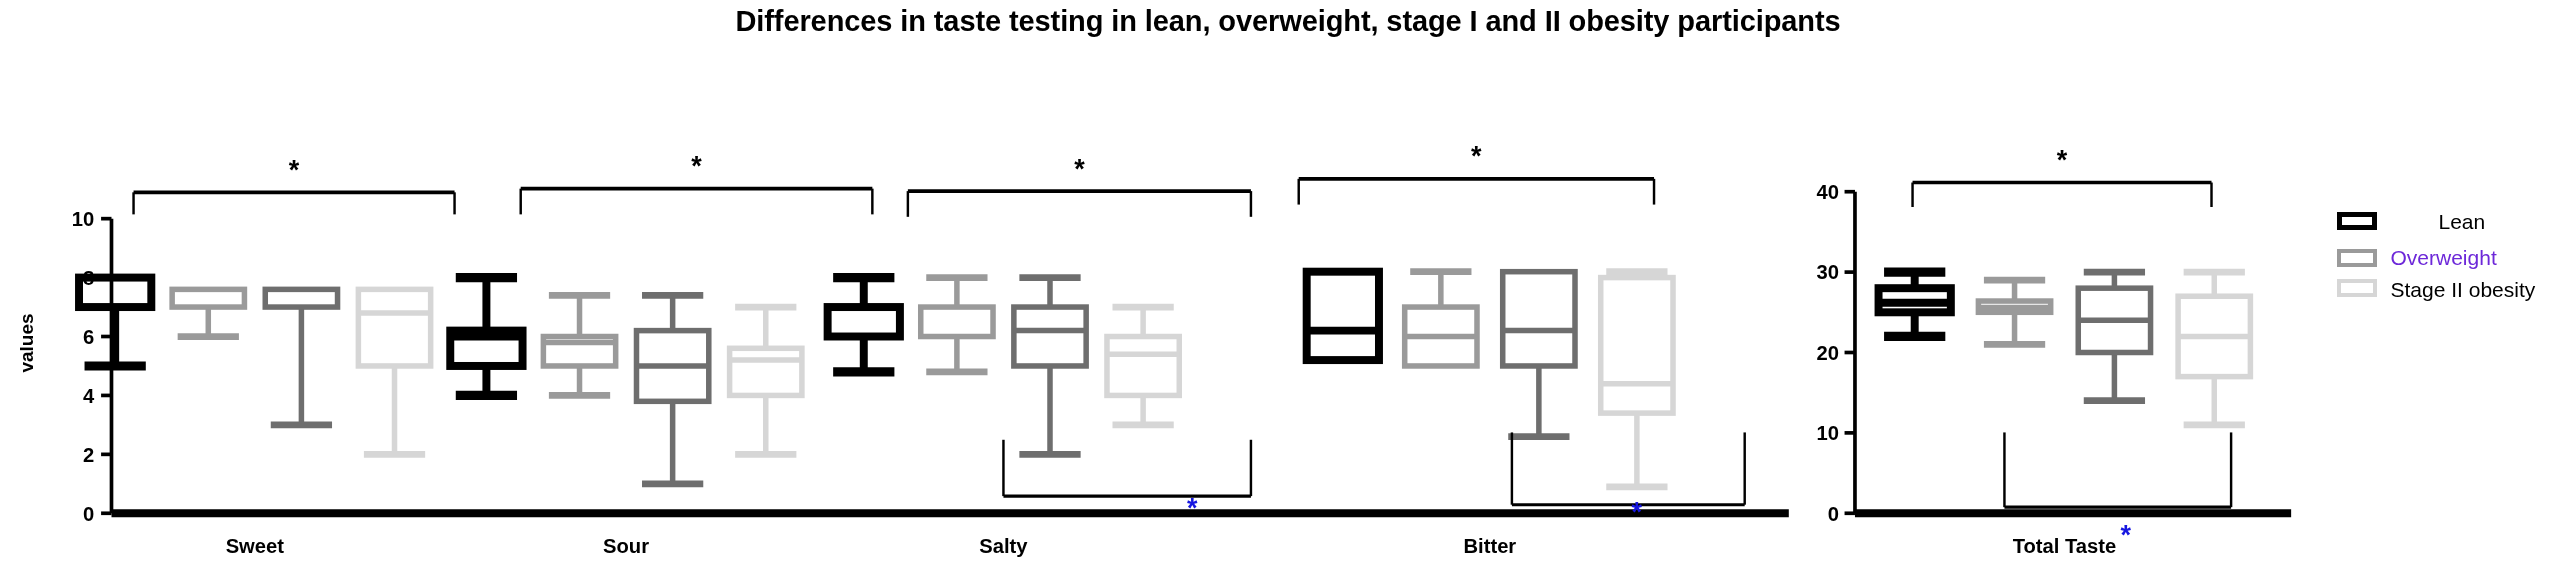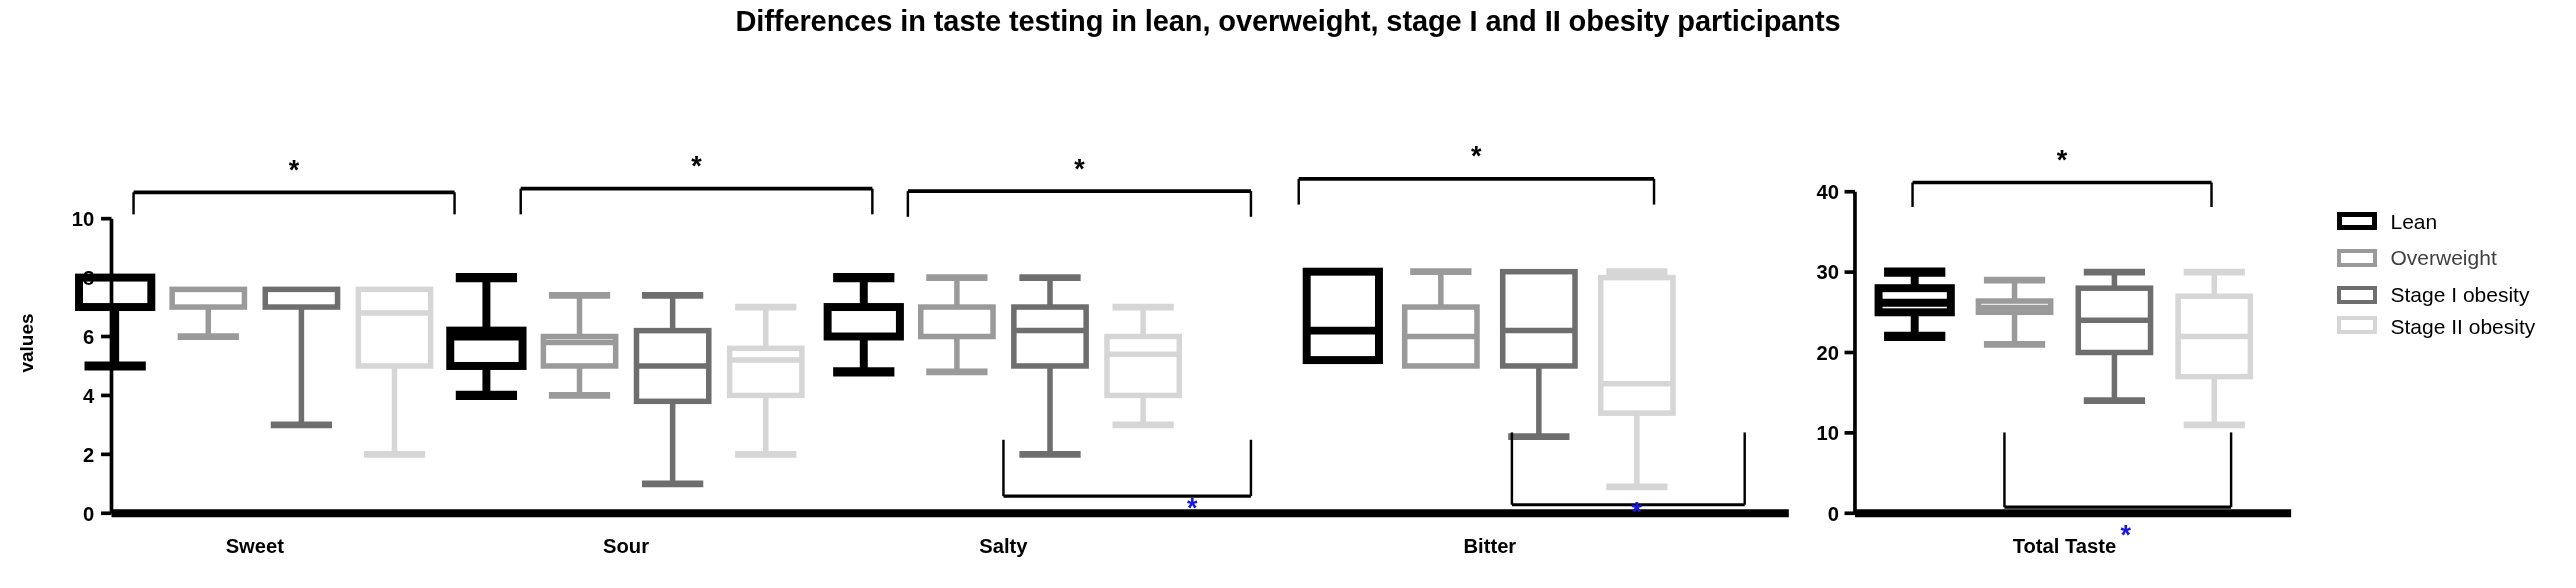--- a/index.html
+++ b/index.html
@@ -222,31 +222,27 @@
       <line x1="2468" y1="824" x2="2468" y2="706" stroke="#000" stroke-width="4"></line>
       <line x1="2848" y1="824" x2="2848" y2="706" stroke="#000" stroke-width="4"></line>
       <text x="2672" y="850" class="star-blue" text-anchor="middle">*</text>
       <line x1="3272" y1="828" x2="3642" y2="828" stroke="#000" stroke-width="5"></line>
       <line x1="3272" y1="828" x2="3272" y2="706" stroke="#000" stroke-width="4"></line>
       <line x1="3642" y1="828" x2="3642" y2="706" stroke="#000" stroke-width="4"></line>
       <text x="3470" y="888" class="star-blue" text-anchor="middle">*</text>
     </svg>
 
   <div id="legend-box" style="position:absolute;left:2337px;top:205px;">
-      <div style="display: flex; align-items: center; height: 32px; margin-bottom: 4.9px;">
+      <div style="display: flex; align-items: center; height: 32px; margin-bottom: 4.9px; gap: 48px;">
         <span style="display: inline-block; width: 40px; height: 18.4px; border: 5.5px solid rgb(0, 0, 0); background: rgb(255, 255, 255); box-sizing: border-box; margin-right: 13.5px;"></span>
         <span class="leg-lbl" style="font-size: 21px; color: rgb(0, 0, 0); white-space: nowrap; line-height: 1;">Lean</span>
       </div>
       <div style="display: flex; align-items: center; height: 32px; margin-bottom: 4.9px;">
         <span style="display: inline-block; width: 40px; height: 18.4px; border: 4.3px solid rgb(154, 154, 154); background: rgb(255, 255, 255); box-sizing: border-box; margin-right: 13.5px;"></span>
-        <span class="leg-lbl" style="font-size: 21px; color: #404040; white-space: nowrap; line-height: 1;">Overweight</span>
-      </div>
-      <div style="display: flex; align-items: center; height: 32px; margin-bottom: 4.9px;">
-        <span style="display: inline-block; width: 40px; height: 18.4px; border: 4.3px solid rgb(110, 110, 110); background: rgb(255, 255, 255); box-sizing: border-box; margin-right: 13.5px;"></span>
-        <span class="leg-lbl" style="font-size: 21px; color: rgb(0, 0, 0); white-space: nowrap; line-height: 1;">Stage I obesity</span>
+        <span class="leg-lbl" style="font-size: 21px; color: #6d28d9; white-space: nowrap; line-height: 1;">Overweight</span>
       </div>
       <div style="display: flex; align-items: flex-start; height: 32px; margin-bottom: 4.9px;">
         <span style="display: inline-block; width: 40px; height: 18.4px; border: 4.3px solid rgb(214, 214, 214); background: rgb(255, 255, 255); box-sizing: border-box; margin-right: 13.5px;"></span>
         <span class="leg-lbl" style="font-size: 21px; color: rgb(0, 0, 0); white-space: nowrap; line-height: 1;">Stage II obesity</span>
       </div>
     </div>
 </div>
 
 
 </body></html>

